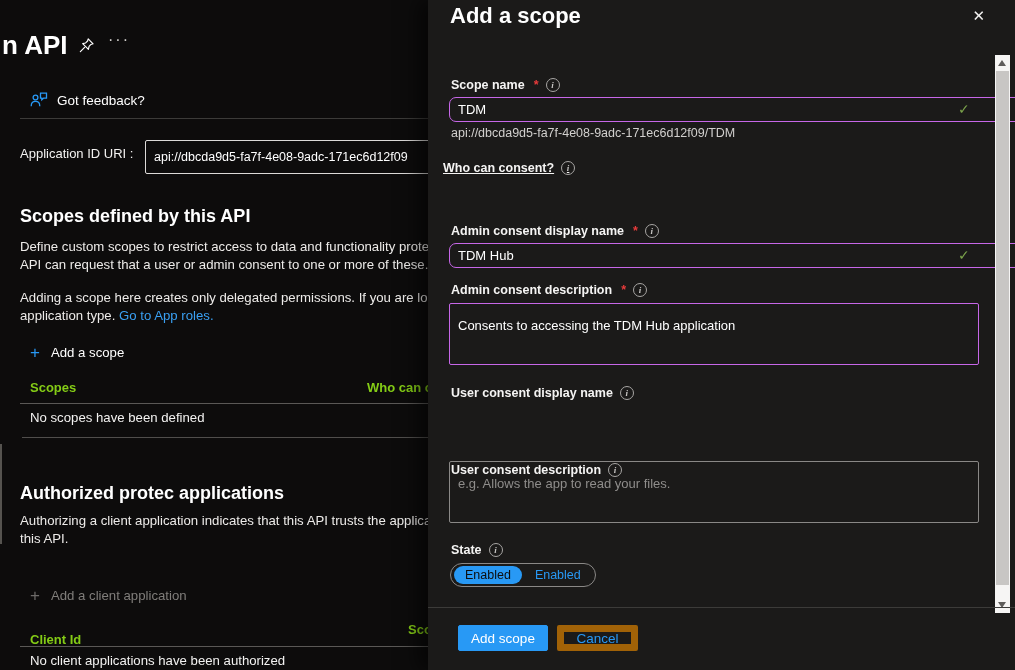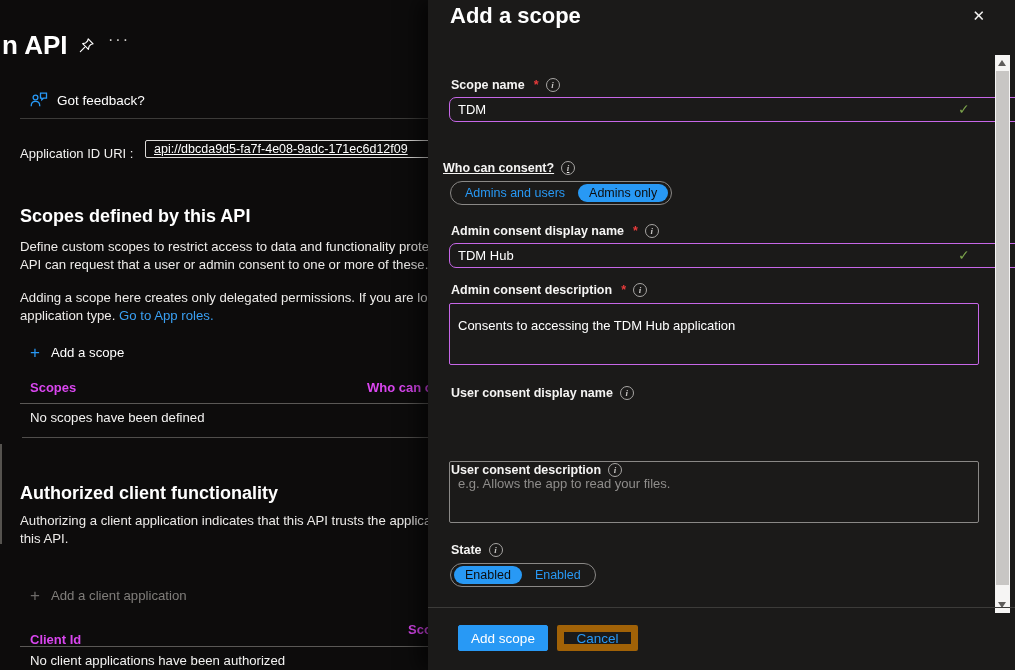--- a/index.html
+++ b/index.html
@@ -10,32 +10,32 @@
   
   .left { position:absolute; inset:0; width:428px; height:670px; overflow:hidden;
           background:#0d0c0c; color:#edebe9; }
   .blade-title { left:2px; top:30px; font-size:26px; font-weight:600; color:#fff; white-space:nowrap; }
   .pin { left:78px; top:37px; width:17px; height:17px; }
   .more-dots { left:108px; top:31px; font-size:16px; color:#d0cecb; letter-spacing:2px; }
   .feedback { left:30px; top:92px; display:flex; align-items:center; gap:9px; cursor:pointer; }
   .feedback-label { font-size:13.5px; color:#fff; }
   .hr { height:1px; background:#3c3b39; }
   .field-label { font-size:13px; color:#f3f2f1; white-space:nowrap; }
-  .appid-input { left:145px; top:140px; width:290px; height:18px; background:transparent;
+  .appid-input { left:145px; top:140px; width:290px; height:34px; background:transparent;
                  border:1px solid #dcdad8; border-radius:2px; color:#fff; font-size:12.5px;
-                 padding:0 8px; font-family:"Liberation Sans",sans-serif;text-decoration:underline; }
+                 padding:0 8px; font-family:"Liberation Sans",sans-serif; }
   .section-h { font-size:18px; font-weight:600; color:#fff; white-space:nowrap; }
   .para { font-size:13.2px; line-height:18px; color:#edebe9; white-space:nowrap; }
   .link { color:#3aa0f3; cursor:pointer; }
   .cmd { display:flex; align-items:center; gap:11px; cursor:pointer; }
   .plus { font-size:17px; font-weight:400; color:#2899f5; line-height:17px; }
   .plus.disabled { color:#6d6b69; }
   .cmd-label { font-size:13.2px; color:#fff; }
   .cmd-label.disabled { color:#807e7b; }
-  .th { font-size:13px; font-weight:700; color:#d946ef; white-space:nowrap; }
+  .th { font-size:13px; font-weight:700; color:#84cc16; white-space:nowrap; }
   .rowtext { font-size:13.2px; color:#f3f2f1; white-space:nowrap; }
 
   
   .panel { position:absolute; left:428px; top:0; width:587px; height:670px;
            background:#1b1a19; box-shadow:-10px 0 18px rgba(0,0,0,.55); color:#f3f2f1; }
   .panel-title { left:22px; top:3px; font-size:22px; font-weight:700; color:#fff; }
   .close-x { right:30px; top:7px; font-size:15px; color:#f3f2f1; cursor:pointer; }
   .plabel { display:flex; align-items:center; gap:7px; font-size:12.5px; font-weight:600; color:#f5f4f3; }
   .req { color:#e83b3b; font-weight:700; margin-left:2px; }
   .info { width:14px; height:14px; border:1px solid #a8a6a4; border-radius:50%;
@@ -120,21 +120,21 @@
   <div class="abs th" style="left:30px; top:380px;">Scopes</div>
   <div class="abs th" style="left:367px; top:380px;">Who can c</div>
 
   <div class="abs hr" style="left:20px; top:403px; width:408px; background:#5a5856;"></div>
 
   <div class="abs rowtext" style="left:30px; top:410px;">No scopes have been defined</div>
 
   <div class="abs hr" style="left:22px; top:437px; width:406px; background:#504e4c;"></div>
   <div class="abs sliver"></div>
 
-  <div class="abs section-h" style="left:20px; top:483px;">Authorized client functionality</div>
+  <div class="abs section-h" style="left:20px; top:483px;">Authorized protec applications</div>
 
   <div class="abs para" style="left:20px; top:512px;">
     <div>Authorizing a client application indicates that this API trusts the applica</div>
     <div>this API.</div>
   </div>
 
   <div class="abs cmd" style="left:30px; top:587px;">
     <span class="plus disabled">+</span>
     <span class="cmd-label disabled">Add a client application</span>
   </div>
@@ -152,28 +152,25 @@
   <div class="abs panel-title">Add a scope</div>
   <div class="abs close-x">✕</div>
 
   <div class="abs plabel" style="left:23px; top:78px;">
     <span>Scope name</span>
     <span class="req">*</span>
     <span class="info">i</span>
   </div>
   <input class="pinput b-purple" style="top: 97px;" value="TDM">
   <span class="vcheck" style="left:530px; top:101px;">✓</span>
+  <div class="abs helper" style="left:23px; top:126px;">api://dbcda9d5-fa7f-4e08-9adc-171ec6d12f09/TDM</div>
 
   <div class="abs plabel" style="left:15px; top:161px;text-decoration:underline;">
     <span>Who can consent?</span>
     <span class="info">i</span>
-  </div>
-  <div class="toggle" style="left:22px; top:181px;">
-    <span class="topt">Admins and users</span>
-    <span class="topt sel">Admins only</span>
   </div>
 
   <div class="abs plabel" style="left:23px; top:224px;">
     <span>Admin consent display name</span>
     <span class="req">*</span>
     <span class="info">i</span>
   </div>
   <input class="pinput b-purple" style="top: 243px;" value="TDM Hub">
   <span class="vcheck" style="left:530px; top:247px;">✓</span>
 

